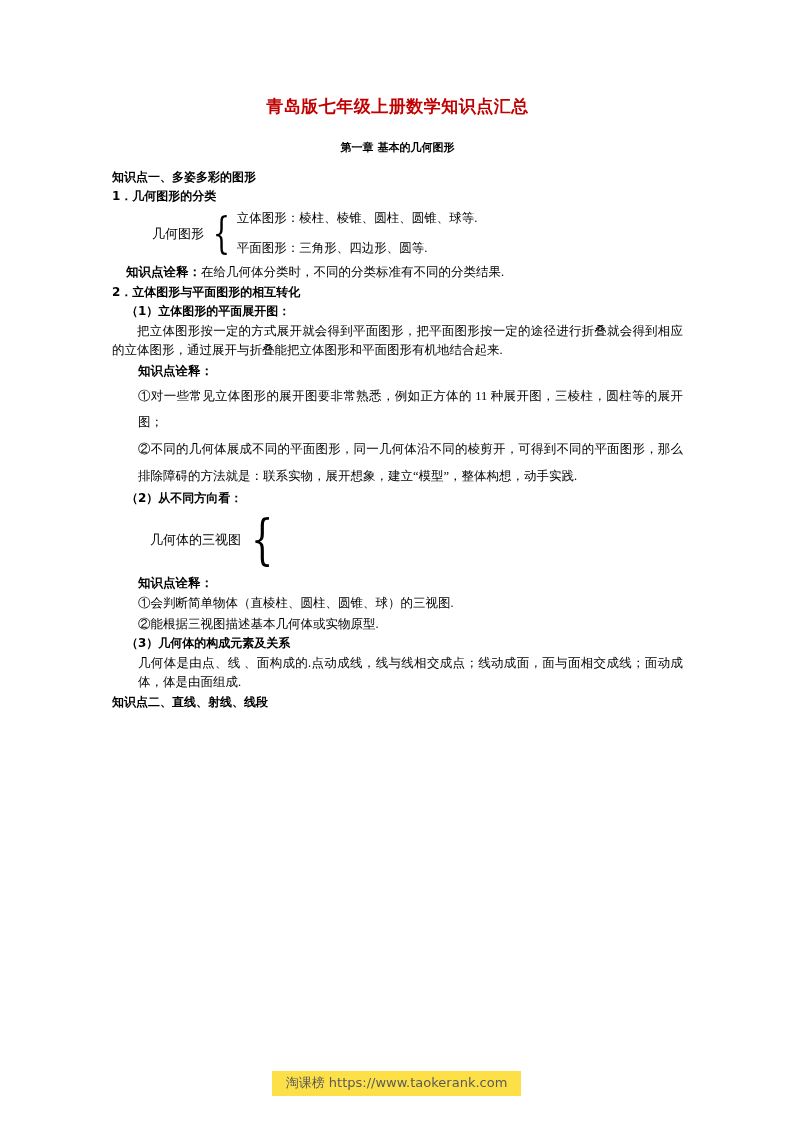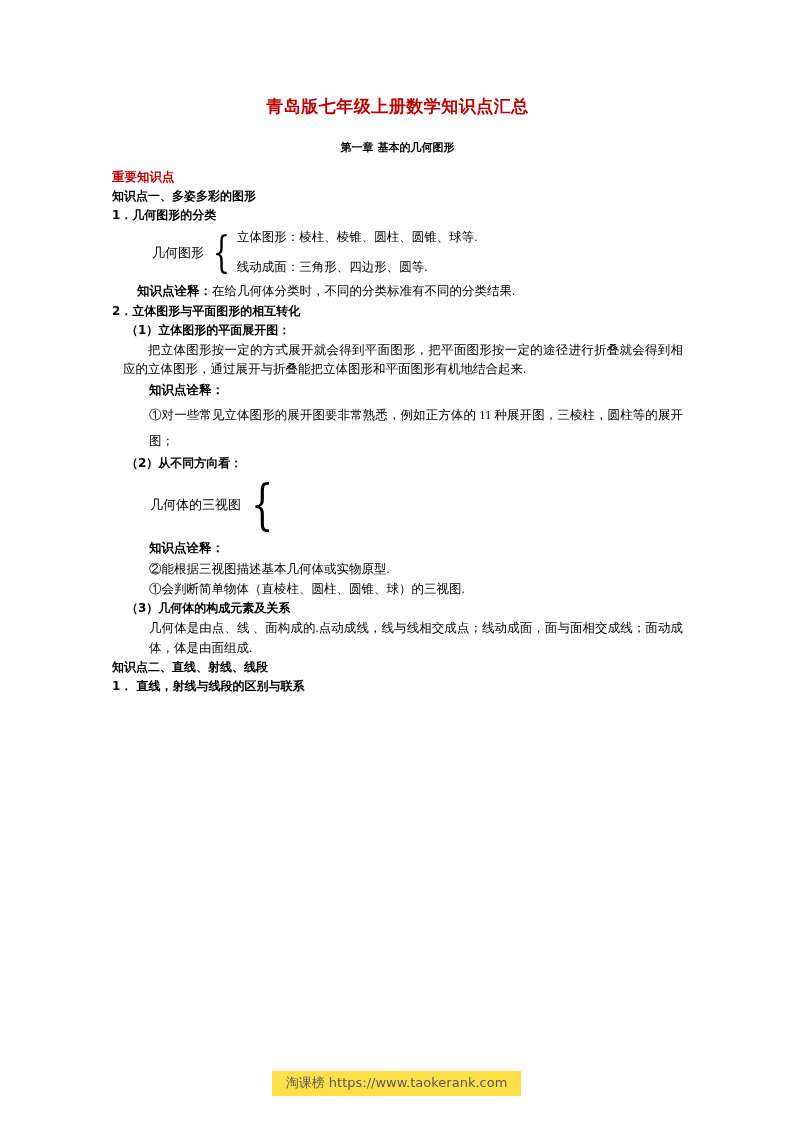--- a/index.html
+++ b/index.html
@@ -49,21 +49,21 @@
   .bold-line {
     font-weight: bold;
     font-size: 12px;
     margin: 0 0 2px 0;
     font-family: "DejaVu Sans", "Liberation Sans", sans-serif;
   }
   .bold-line.indent1 { padding-left: 14px; }
   .para {
     font-size: 12.5px;
     line-height: 1.55;
-    margin: 0 0 1px 11px;
+    margin: 0 0 1px 0;
     text-align: justify;
   }
   .para.ind { text-indent: 25px; }
   .para.pad1 { padding-left: 14px; }
   .para.pad2 { padding-left: 26px; }
   .loose { line-height: 2.1; }
   .note-label {
     font-weight: bold;
     font-family: "DejaVu Sans", "Liberation Sans", sans-serif;
     font-size: 12.5px;
@@ -122,66 +122,65 @@
 </style>
 </head>
 <body>
 
 <div class="page">
 
   <div class="doc-title">青岛版七年级上册数学知识点汇总</div>
 
   <div class="chapter-title">第一章 基本的几何图形</div>
 
-  <div class="red-head">重要知识点</div>
 
   <div class="bold-line">知识点一、多姿多彩的图形</div>
 
   <div class="bold-line">1．几何图形的分类</div>
 
   <div class="brace-block">
     <span class="brace-label">几何图形</span>
     <span class="brace">{</span>
     <span class="brace-items">
       <span class="brace-item">立体图形：棱柱、棱锥、圆柱、圆锥、球等.</span>
-      <span class="brace-item">线动成面：三角形、四边形、圆等.</span>
+      <span class="brace-item">平面图形：三角形、四边形、圆等.</span>
     </span>
   </div>
 
   <div class="para pad1"><span class="note-label">知识点诠释：</span><span>在给几何体分类时，不同的分类标准有不同的分类结果.</span></div>
 
   <div class="bold-line">2．立体图形与平面图形的相互转化</div>
 
   <div class="bold-line indent1">（1）立体图形的平面展开图：</div>
 
   <div class="para ind">把立体图形按一定的方式展开就会得到平面图形，把平面图形按一定的途径进行折叠就会得到相应的立体图形，通过展开与折叠能把立体图形和平面图形有机地结合起来.</div>
 
   <div class="para pad2"><span class="note-label">知识点诠释：</span></div>
 
   <div class="para pad2 loose">①对一些常见立体图形的展开图要非常熟悉，例如正方体的 11 种展开图，三棱柱，圆柱等的展开图；</div>
 
+  <div class="para pad2 loose">②不同的几何体展成不同的平面图形，同一几何体沿不同的棱剪开，可得到不同的平面图形，那么排除障碍的方法就是：联系实物，展开想象，建立“模型”，整体构想，动手实践.</div>
 
   <div class="bold-line indent1">（2）从不同方向看：</div>
 
   <div class="brace-block b2">
     <span class="brace-label">几何体的三视图</span>
     <span class="brace brace3">{</span>
   </div>
 
   <div class="para pad2"><span class="note-label">知识点诠释：</span></div>
 
+  <div class="para pad2">①会判断简单物体（直棱柱、圆柱、圆锥、球）的三视图.</div>
+
   <div class="para pad2">②能根据三视图描述基本几何体或实物原型.</div>
-
-  <div class="para pad2">①会判断简单物体（直棱柱、圆柱、圆锥、球）的三视图.</div>
 
   <div class="bold-line indent1">（3）几何体的构成元素及关系</div>
 
   <div class="para pad2">几何体是由点、线 、面构成的.点动成线，线与线相交成点；线动成面，面与面相交成线；面动成体，体是由面组成.</div>
 
   <div class="bold-line">知识点二、直线、射线、线段</div>
 
-  <div class="bold-line">1． 直线，射线与线段的区别与联系</div>
 
 </div>
 
 <div class="footer">
   <span class="footer-inner">淘课榜 https://www.taokerank.com</span>
 </div>
 
 </body></html>

